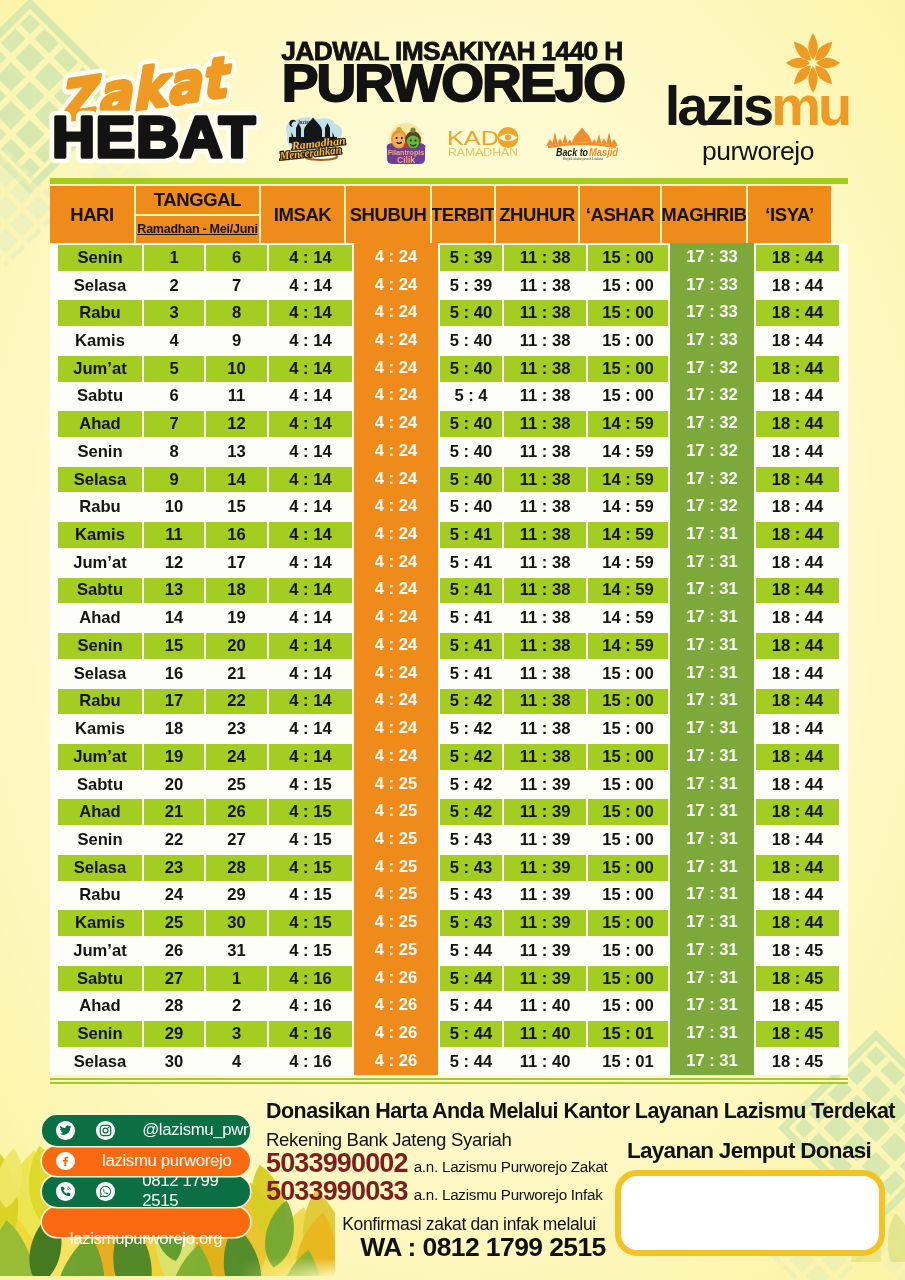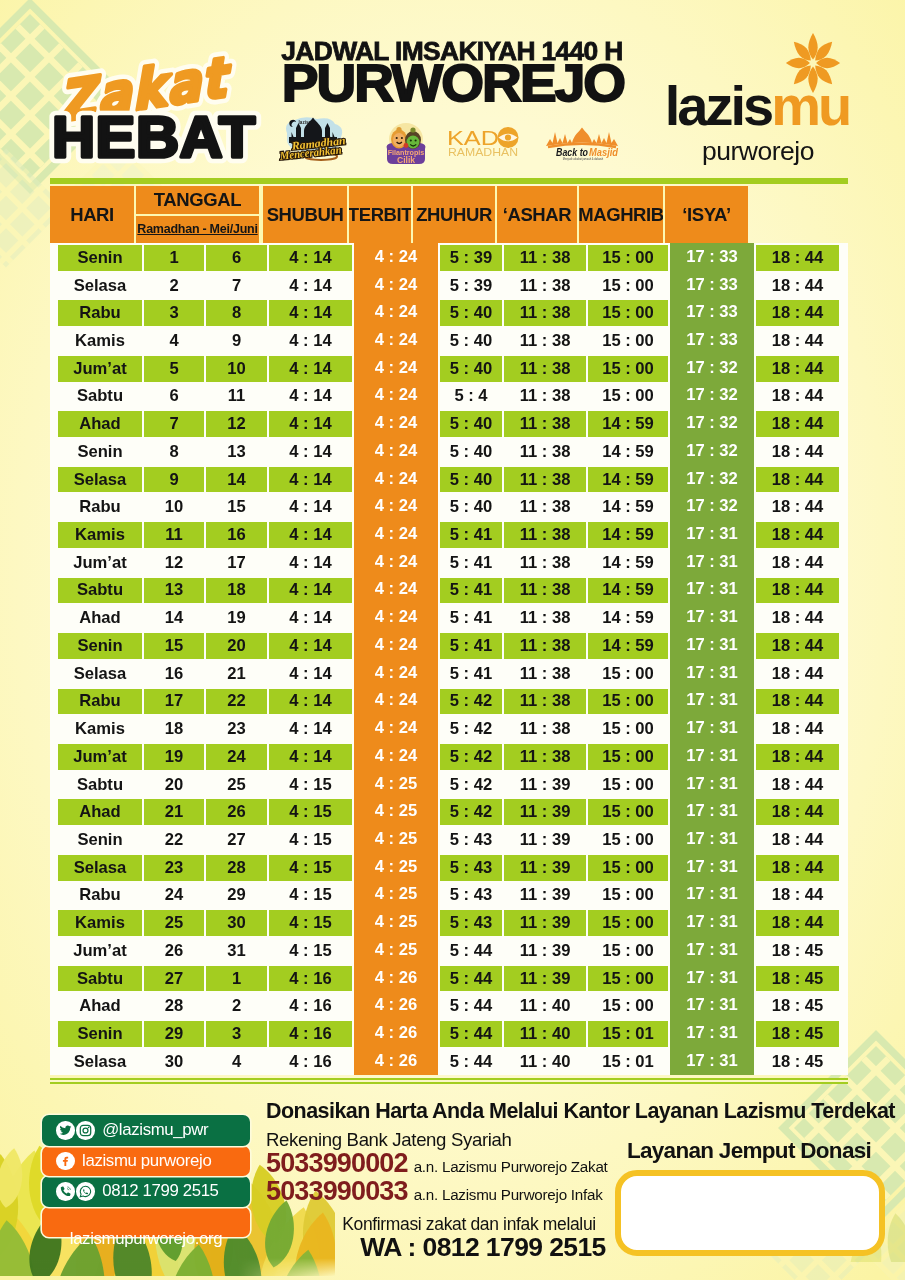--- a/index.html
+++ b/index.html
@@ -60,23 +60,23 @@
   .hdr .sep { width:2px; background:#fdf8b2; flex:0 0 2px; }
   .drow .sep { width:2px; background:#fefef8; flex:0 0 2px; }
   .c0 { width:84px; } .c1 { width:60px; } .c2 { width:61px; } .ctg { width:123px; }
   .c3 { width:83px; } .c4 { width:84px; } .c5 { width:62px; } .c6 { width:82px; }
   .c7 { width:80px; } .c8 { width:84px; } .c9 { width:83px; }
   .tbl-botbar { width:798px; height:10px; margin-top:3px;
     background:linear-gradient(to bottom,#a3cd20 0 2.4px,#fbf7c9 2.4px 4.2px,#a3cd20 4.2px 6.4px,transparent 6.4px); }
 
   
   .badges { position:absolute; left:42px; top:1115px; width:208px; }
-  .badge { height:30.6px; border-radius:7px; margin-bottom:0px; display:flex; align-items:center;
+  .badge { height:30.6px; border-radius:15px; margin-bottom:0px; display:flex; align-items:center;
     padding-left:14px; color:#fff; font-size:16.8px; letter-spacing:-0.35px;
-    box-shadow:0 0 0 1.6px #fdfbdc; position:relative; }
+    box-shadow:0 0 0 1.6px #fdfbdc; position:relative;gap:20px; }
   .badge:nth-child(1){ z-index:4; } .badge:nth-child(2){ z-index:3; }
   .badge:nth-child(3){ z-index:2; } .badge:nth-child(4){ z-index:1; }
   .badge.noicon { justify-content:center; padding-left:0; }
   .badge .lbl { margin-left:6px; }
   .badge.noicon .lbl { margin-left:0;margin-top:34px; }
   .bicon { width:18.5px; height:18.5px; border-radius:50%; background:#fff; display:inline-flex;
     align-items:center; justify-content:center; margin-right:1.6px; flex:0 0 auto; }
   .bicon svg { width:13px; height:13px; }
 
   .donate { position:absolute; left:266px; top:1100px; width:644px; }
@@ -388,20 +388,21 @@
     <div class="tbl">
       <div class="tbl-topbar"></div>
       <div class="trow hdr">
         <div class="cell c0">HARI</div>
         <div class="sep"></div>
         <div class="cell ctg tanggal">
           <div class="tanggal-top">TANGGAL</div>
           <div class="tanggal-bot">Ramadhan - Mei/Juni</div>
         </div>
         <div class="sep"></div>
+        <div class="cell c3">IMSAK</div>
         <div class="sep"></div>
         <div class="cell c4">SHUBUH</div>
         <div class="sep"></div>
         <div class="cell c5">TERBIT</div>
         <div class="sep"></div>
         <div class="cell c6">ZHUHUR</div>
         <div class="sep"></div>
         <div class="cell c7">‘ASHAR</div>
         <div class="sep"></div>
         <div class="cell c8">MAGHRIB</div>

